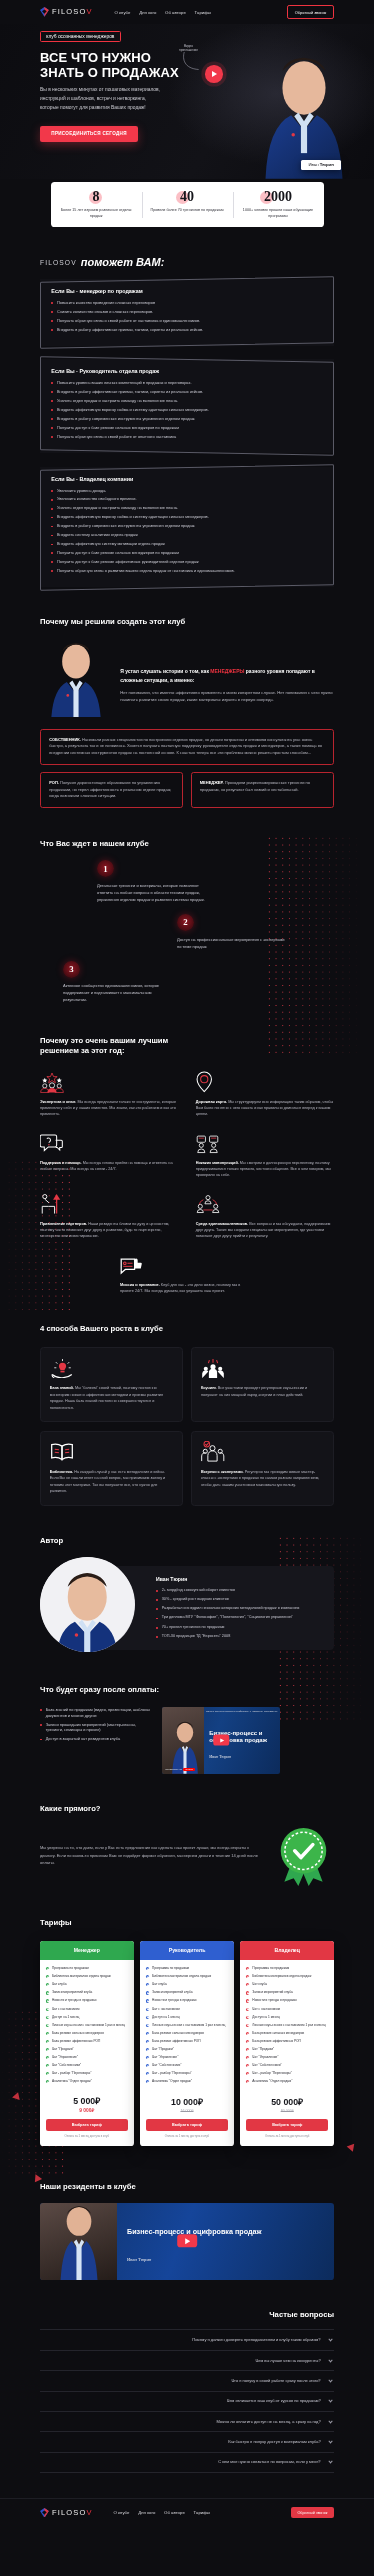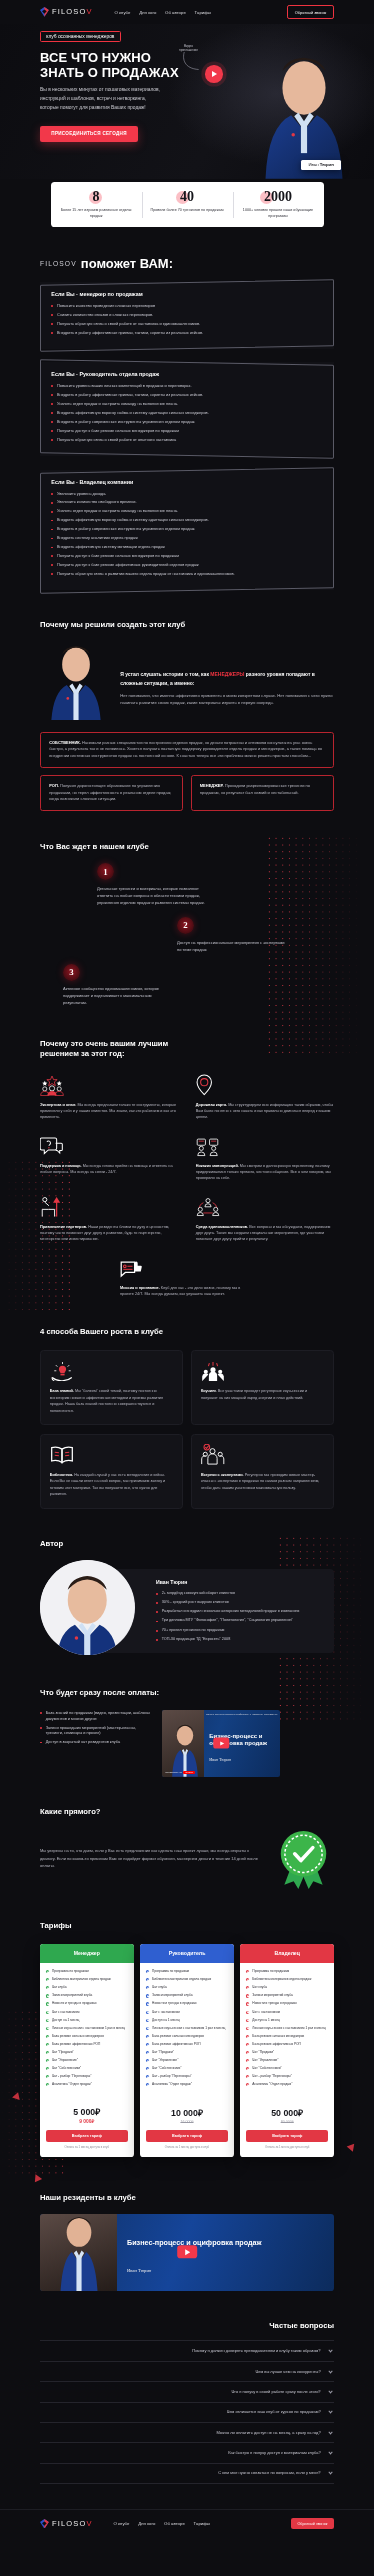--- a/index.html
+++ b/index.html
@@ -126,21 +126,21 @@
   }
 
   
   .sec-title {
     font-size: 7.7px; font-weight: 700; color: #fff; line-height: 1.25;
   }
 
   
   .help-head { display: flex; align-items: center; gap: 4.1px; padding-top: 29px; }
   .help-head .logo-text { font-size: 6.7px; letter-spacing: 1.1px; color: #cfcfd6; }
-  .help-head .h { font-size: 13px; font-weight: 700; color: #fff; }
+  .help-head .h { font-size: 11px; font-weight: 700; color: #fff; font-style: italic; }
 
   .skew-card {
     position: relative; margin-top: 10.3px; padding: 9.3px 11.3px 10.3px 11.3px;
     background: #111116;
   }
   .skew-card .frame {
     position: absolute; inset: 0; border: 0.5px solid #5a5a66; border-radius: 1.5px;
     transform: skewY(-1.1deg); z-index: 0;
   }
   .skew-card .frame.alt { transform: skewY(1.1deg); }
@@ -308,21 +308,21 @@
     width: 3.1px; height: 3.1px; border-radius: 50%;
   }
   .t-body li::after {
     content: ""; position: absolute; left: 0.9px; top: 1.9px;
     width: 1.3px; height: 0.7px; border-left: 0.5px solid #fff;
     border-bottom: 0.5px solid #fff; transform: rotate(-45deg);
   }
   .t-green li::before { background: #2fa84f; }
   .t-blue  li::before { background: #2f5fd0; }
   .t-red   li::before { background: #e23744; }
-  .t-foot { padding: 2.1px 5.7px 7.7px; text-align: center; margin-top: 8px; }
+  .t-foot { padding: 2.1px 5.7px 7.7px; text-align: center; }
   .t-price {
     font-size: 8.8px; font-weight: 700; color: #15151a; line-height: 1.15;
   }
   .t-price-sub { font-size: 4.9px; font-weight: 700; color: #e23744; margin-top: 1px; }
   .t-old { font-size: 3.6px; color: #9b9ba5; text-decoration: line-through; margin-top: 1.5px; }
   .t-btn {
     margin-top: 5.7px; width: 100%; border: none; border-radius: 2.1px;
     padding: 4.1px 0; font-size: 3.8px; font-weight: 700; color: #fff;
     background: #e23744; cursor: pointer;
   }

